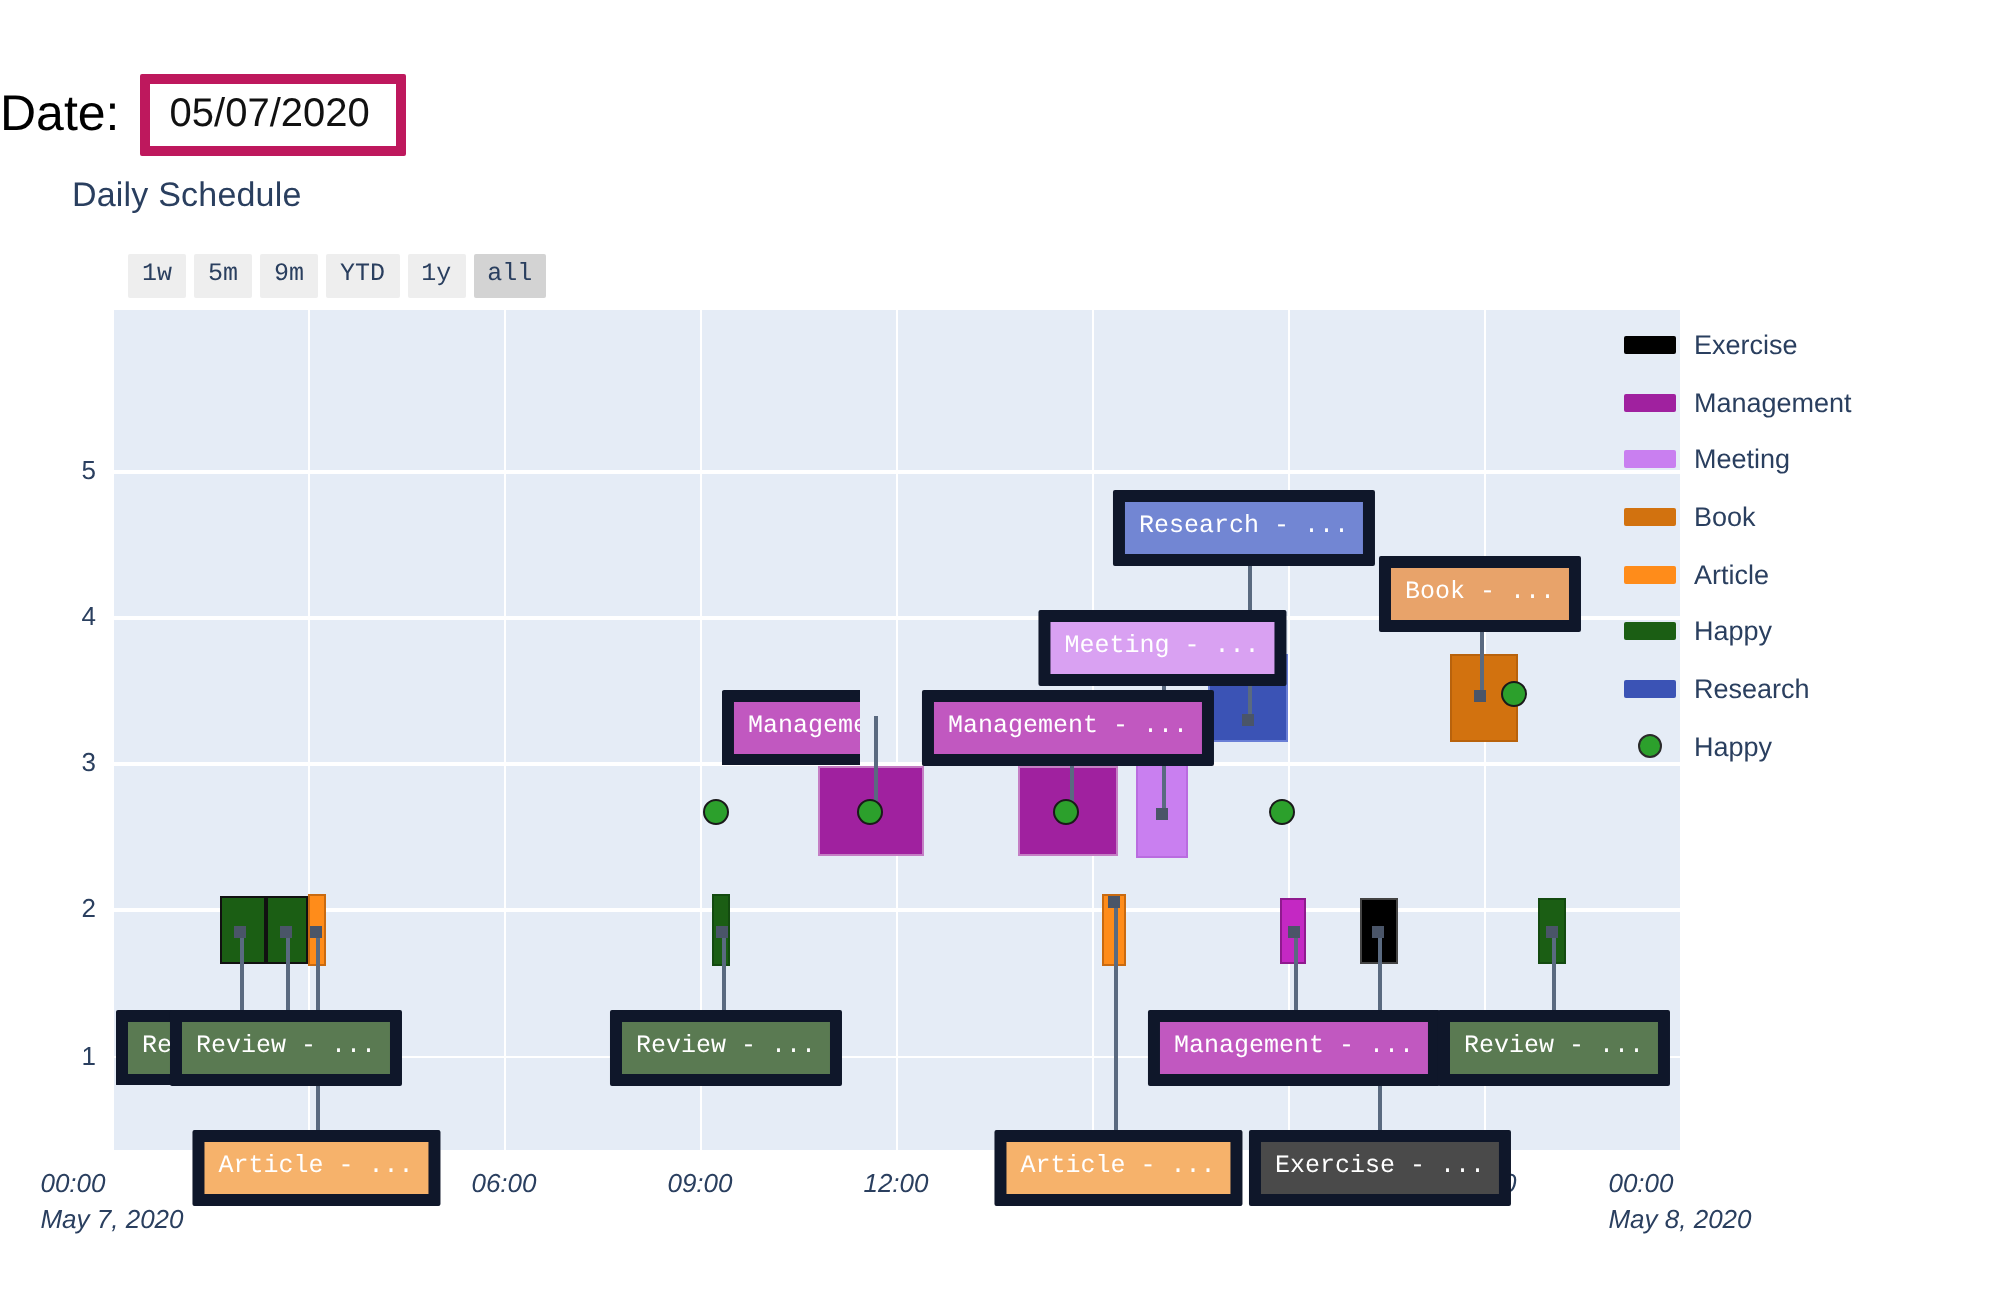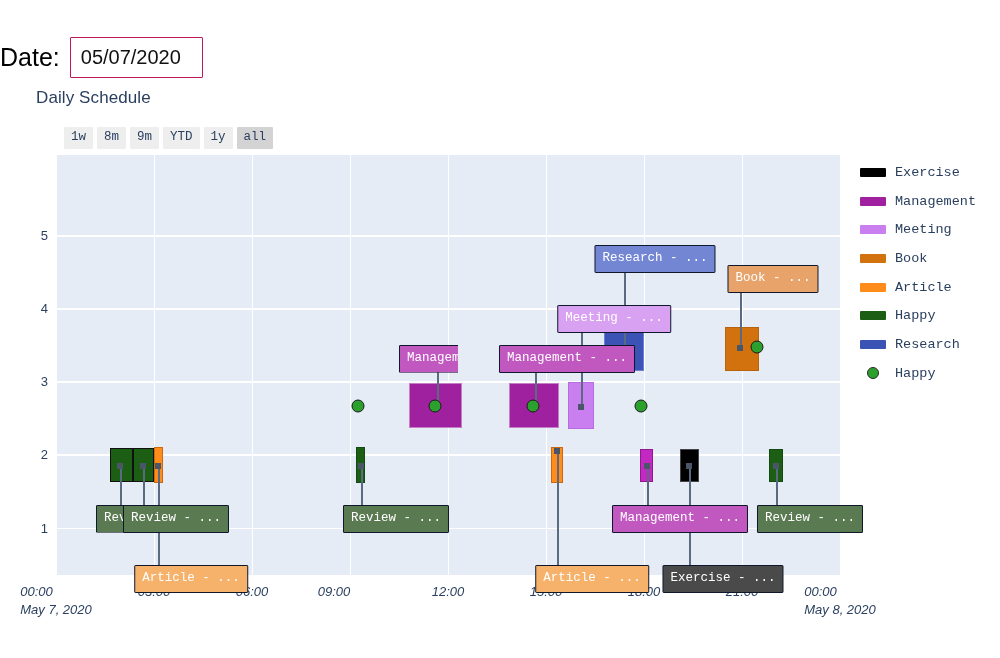--- a/index.html
+++ b/index.html
@@ -31,21 +31,21 @@
   }
   #date-label {
     font-size: 25px;
     color: #000000;
     font-family: "Liberation Sans", sans-serif;
   }
   #date-input {
     width: 133px;
     height: 41px;
     box-sizing: border-box;
-    border: 1px solid #be185d;
+    border: 5px solid #be185d;
     background: #ffffff;
     font-size: 20px;
     color: #111;
     padding: 0 10px;
     font-family: "Liberation Sans", sans-serif;
     border-radius: 1px;
     outline: none;
   }
 
   
@@ -128,24 +128,23 @@
   }
   .xtick .sub {
     display: block;
     text-align: center;
     margin-top: 3px;
   }
 
   
   #legend {
     position: absolute;
-    left: 860px;
+    left: 812px;
     top: 88px;
     width: 140px;
-    font-family: Liberation Mono, monospace;
   }
   .legend-item {
     display: flex;
     align-items: center;
     height: 28.7px;
     cursor: pointer;
   }
   .legend-swatch {
     width: 26px;
     height: 9px;
@@ -203,41 +202,40 @@
   }
   .annot {
     position: absolute;
     box-sizing: border-box;
     font-family: "Liberation Mono", monospace;
     font-size: 12.5px;
     line-height: 1;
     padding: 6px 7px 7px 7px;
     white-space: nowrap;
     color: #ffffff;
-    border: 1px solid #0f172a;
+    border: 6px solid #0f172a;
     border-radius: 1px;
     transform: translateX(-50%);
-    margin-left: 33px;
   }
 </style>
 </head>
 <body>
 
 <div id="date-control">
   <span id="date-label">Date:</span>
   <input id="date-input" type="text" value="05/07/2020" style="">
 </div>
 
 <div id="chart">
 
   <div id="chart-title">Daily Schedule</div>
 
   <div id="range-selector">
       <button class="range-btn">1w</button>
-      <button class="range-btn">8m</button>
+      <button class="range-btn">5m</button>
       <button class="range-btn">9m</button>
       <button class="range-btn">YTD</button>
       <button class="range-btn">1y</button>
       <button class="range-btn active">all</button>
     </div>
 
   <div id="plot">
       <div class="gridline-v" style="left: 0px;"></div>
       <div class="gridline-v" style="left: 98px;"></div>
       <div class="gridline-v" style="left: 196px;"></div>
@@ -258,21 +256,21 @@
       <div class="ytick" style="top: 372.522px;">1</div>
       <div class="ytick" style="top: 299.478px;">2</div>
       <div class="ytick" style="top: 226.435px;">3</div>
       <div class="ytick" style="top: 153.391px;">4</div>
       <div class="ytick" style="top: 80.3478px;">5</div>
     </div>
   <div id="xtick-layer">
       <div class="xtick" style="left: 0px;"><span>00:00</span><span class="sub">May 7, 2020</span></div>
       <div class="xtick" style="left: 98px;"><span>03:00</span></div>
       <div class="xtick" style="left: 196px;"><span>06:00</span></div>
-      <div class="xtick" style="left: 278px;"><span>09:00</span></div>
+      <div class="xtick" style="left: 294px;"><span>09:00</span></div>
       <div class="xtick" style="left: 392px;"><span>12:00</span></div>
       <div class="xtick" style="left: 490px;"><span>15:00</span></div>
       <div class="xtick" style="left: 588px;"><span>18:00</span></div>
       <div class="xtick" style="left: 686px;"><span>21:00</span></div>
       <div class="xtick" style="left: 784px;"><span>00:00</span><span class="sub">May 8, 2020</span></div>
     </div>
 
   <div id="legend">
       <div class="legend-item">
         <span class="legend-swatch" style="background: rgb(0, 0, 0);"></span>
@@ -352,20 +350,20 @@
     <div class="annot" style="left: 143px; top: 435px; background: rgb(90, 122, 82);">Review - ...</div>
     <div class="annot" style="left: 158px; top: 495px; background: rgb(246, 178, 107);">Article - ...</div>
     <div class="annot" style="left: 363px; top: 435px; background: rgb(90, 122, 82);">Review - ...</div>
     <div class="annot" style="left: 434px; top: 275px; background: rgb(193, 88, 192); clip-path: inset(0px 77px 0px 0px);">Management - ...</div>
     <div class="annot" style="left: 534px; top: 275px; background: rgb(193, 88, 192);">Management - ...</div>
     <div class="annot" style="left: 581px; top: 235px; background: rgb(217, 161, 242);">Meeting - ...</div>
     <div class="annot" style="left: 622px; top: 175px; background: rgb(114, 134, 211);">Research - ...</div>
     <div class="annot" style="left: 559px; top: 495px; background: rgb(246, 178, 107);">Article - ...</div>
     <div class="annot" style="left: 647px; top: 435px; background: rgb(193, 88, 192);">Management - ...</div>
     <div class="annot" style="left: 690px; top: 495px; background: rgb(74, 74, 74);">Exercise - ...</div>
-    <div class="annot" style="left: 740px; top: 195px; background: rgb(232, 163, 106);">Book - ...</div>
+    <div class="annot" style="left: 740px; top: 208px; background: rgb(232, 163, 106);">Book - ...</div>
     <div class="annot" style="left: 777px; top: 435px; background: rgb(90, 122, 82);">Review - ...</div>
     <div class="happy" style="left: 358px; top: 336px;"></div>
     <div class="happy" style="left: 435px; top: 336px;"></div>
     <div class="happy" style="left: 533px; top: 336px;"></div>
     <div class="happy" style="left: 641px; top: 336px;"></div>
     <div class="happy" style="left: 757px; top: 277px;"></div>
   </div>
 
 </body></html>

